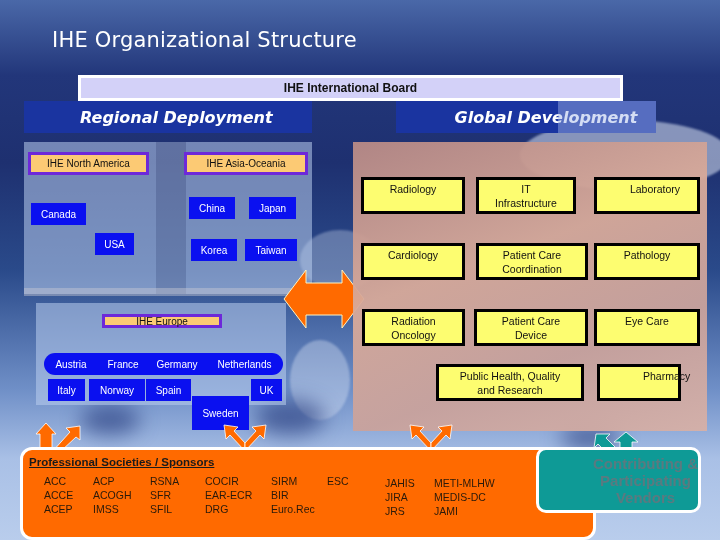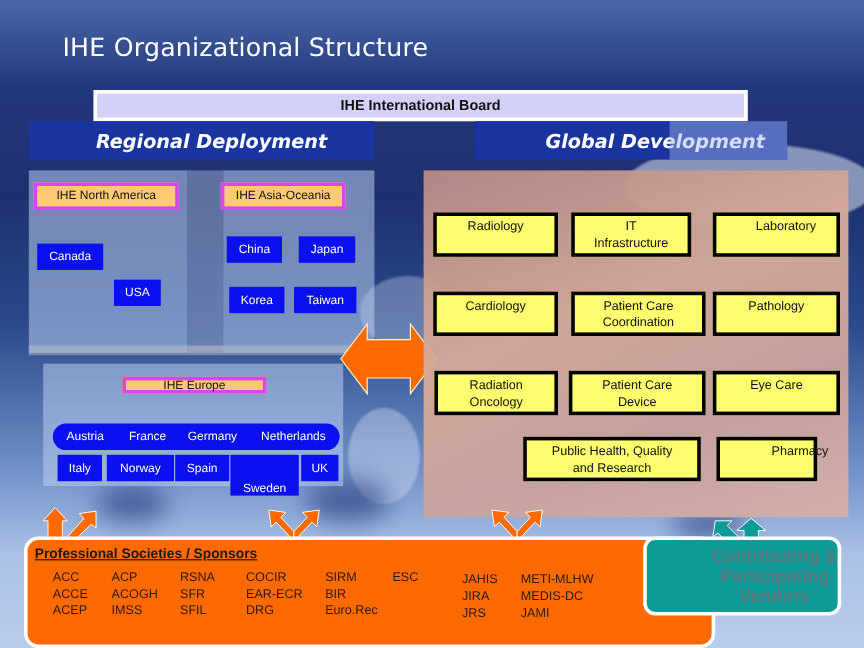--- a/index.html
+++ b/index.html
@@ -35,21 +35,21 @@
   .global-fade { left: 558px; top: 101px; width: 98px; height: 32px; background: rgba(160,180,230,0.45); }
 
   .panel-light { background: rgba(185,205,238,0.55); }
   .na-panel { left: 24px; top: 142px; width: 132px; height: 152px; }
   .na-sep { left: 156px; top: 142px; width: 30px; height: 152px; background: rgba(150,165,200,0.55); }
   .asia-panel { left: 186px; top: 142px; width: 126px; height: 152px; }
   .eu-panel { left: 36px; top: 303px; width: 250px; height: 102px; }
   .na-bottom { left: 24px; top: 288px; width: 288px; height: 8px; background: rgba(200,200,210,0.45); }
 
   .region-label {
-    background: #fcca74; border: 3px solid #d946ef; color: #111;
+    background: #fcca74; border: 3px solid #6d28d9; color: #111;
     font-size: 10px; font-family: "Liberation Sans", sans-serif;
     display: flex; align-items: center; justify-content: center;
   }
   .country {
     background: #0a10f0; color: #ffffff; font-size: 10px; font-family: "Liberation Sans", sans-serif;
     display: flex; align-items: center; justify-content: center;
   }
   .eu-row {
     background: #0a10f0; display: flex; align-items: center; border-radius: 11px;
   }
@@ -118,21 +118,21 @@
 <div class="abs region-label" style="left:28px;top:152px;width:121px;height:23px;">
   <span>IHE North America</span>
 </div>
 <div class="abs country" style="left:31px;top:203px;width:55px;height:22px;">
   <span>Canada</span>
 </div>
 <div class="abs country" style="left:95px;top:233px;width:39px;height:22px;">
   <span>USA</span>
 </div>
 
-<div class="abs region-label" style="left:184px;top:152px;width:104px;height:23px;">
+<div class="abs region-label" style="left:184px;top:152px;width:124px;height:23px;">
   <span>IHE Asia-Oceania</span>
 </div>
 <div class="abs country" style="left:189px;top:197px;width:46px;height:22px;">
   <span>China</span>
 </div>
 <div class="abs country" style="left:249px;top:197px;width:47px;height:22px;">
   <span>Japan</span>
 </div>
 <div class="abs country" style="left:191px;top:239px;width:46px;height:22px;">
   <span>Korea</span>
@@ -152,21 +152,21 @@
 </div>
 <div class="abs country" style="left:48px;top:379px;width:37px;height:22px;">
   <span>Italy</span>
 </div>
 <div class="abs country" style="left:89px;top:379px;width:56px;height:22px;">
   <span>Norway</span>
 </div>
 <div class="abs country" style="left:146px;top:379px;width:45px;height:22px;">
   <span>Spain</span>
 </div>
-<div class="abs country" style="left:192px;top:379px;width:57px;height:34px;align-items:flex-end;">
+<div class="abs country" style="left:192px;top:396px;width:57px;height:34px;">
   <span>Sweden</span>
 </div>
 <div class="abs country" style="left:251px;top:379px;width:31px;height:22px;">
   <span>UK</span>
 </div>
 
 <svg style="left:282px;top:266px;" width="84" height="66" viewBox="0 0 84 66">
   <polygon points="2,33 24,4 24,17 60,17 60,4 82,33 60,62 60,49 24,49 24,62" fill="#ff6a00" stroke="#fff3c0" stroke-width="1"></polygon>
 </svg>
 

